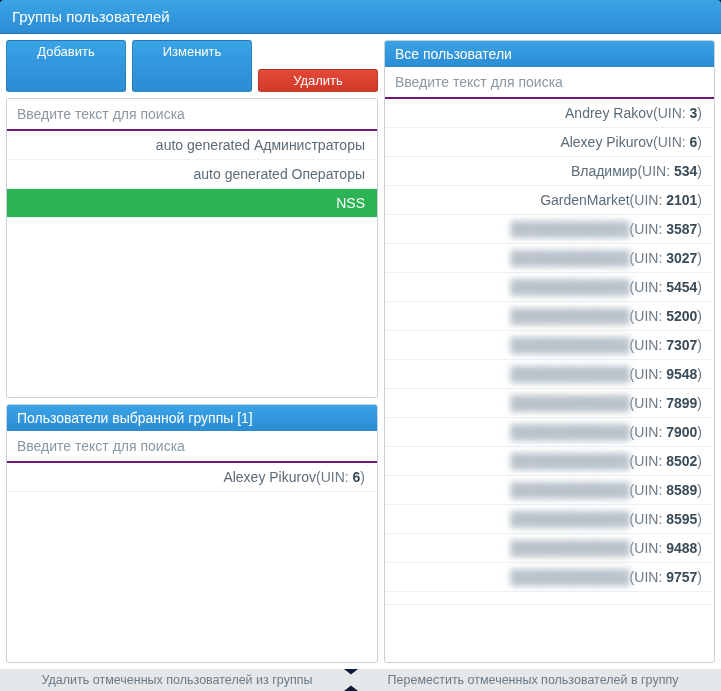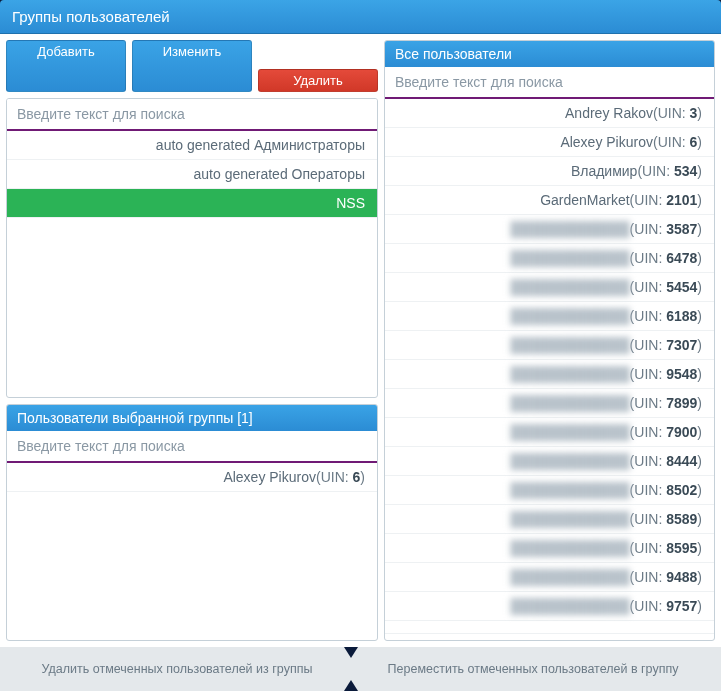--- a/index.html
+++ b/index.html
@@ -109,21 +109,21 @@
     color: #b8c2ca;
     user-select: none;
   }
   .uin { color: #6b7a86; font-size: 14px; white-space: nowrap; }
   .uin b { color: #3a4a56; font-weight: 700; }
   .groups-panel { flex: 0 0 300px; }
   .members-panel { flex: 1; }
   .right-panel { flex: 1; }
   .footer {
     display: flex;
-    height: 44px;
+    height: 22px;
     background: #0a1a3a;
     gap: 0;
   }
   .footer-btn {
     flex: 1;
     position: relative;
     background: #e4e8eb;
     color: #6b7a86;
     font-size: 12.5px;
     display: flex;
@@ -212,49 +212,45 @@
             <div class="row">
               <span>GardenMarket</span>
               <span class="uin">(UIN: <b>2101</b>)</span>
             </div>
             <div class="row">
               <span class="name-blur">████████████</span>
               <span class="uin">(UIN: <b>3587</b>)</span>
             </div>
             <div class="row">
               <span class="name-blur">████████████</span>
-              <span class="uin">(UIN: <b>6478</b>)</span>
+              <span class="uin">(UIN: <b>3027</b>)</span>
             </div>
             <div class="row">
               <span class="name-blur">████████████</span>
               <span class="uin">(UIN: <b>5454</b>)</span>
             </div>
             <div class="row">
               <span class="name-blur">████████████</span>
-              <span class="uin">(UIN: <b>6188</b>)</span>
+              <span class="uin">(UIN: <b>5200</b>)</span>
             </div>
             <div class="row">
               <span class="name-blur">████████████</span>
               <span class="uin">(UIN: <b>7307</b>)</span>
             </div>
             <div class="row">
               <span class="name-blur">████████████</span>
               <span class="uin">(UIN: <b>9548</b>)</span>
             </div>
             <div class="row">
               <span class="name-blur">████████████</span>
               <span class="uin">(UIN: <b>7899</b>)</span>
             </div>
             <div class="row">
               <span class="name-blur">████████████</span>
               <span class="uin">(UIN: <b>7900</b>)</span>
-            </div>
-            <div class="row">
-              <span class="name-blur">████████████</span>
-              <span class="uin">(UIN: <b>8444</b>)</span>
             </div>
             <div class="row">
               <span class="name-blur">████████████</span>
               <span class="uin">(UIN: <b>8502</b>)</span>
             </div>
             <div class="row">
               <span class="name-blur">████████████</span>
               <span class="uin">(UIN: <b>8589</b>)</span>
             </div>
             <div class="row">

